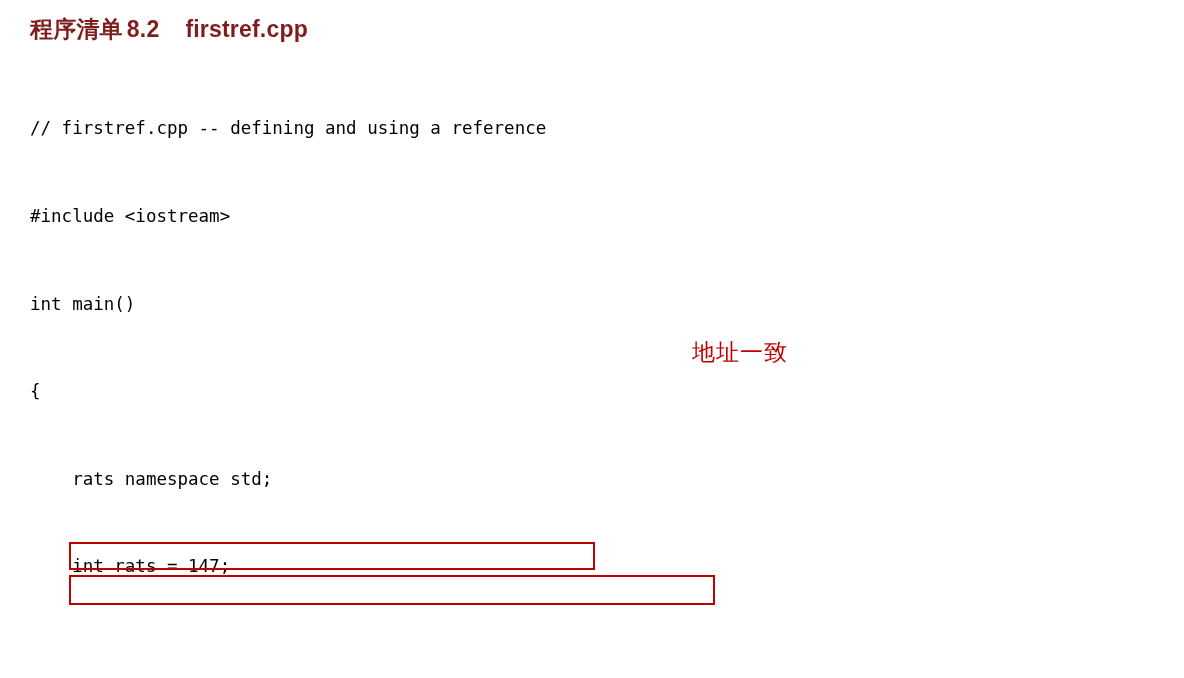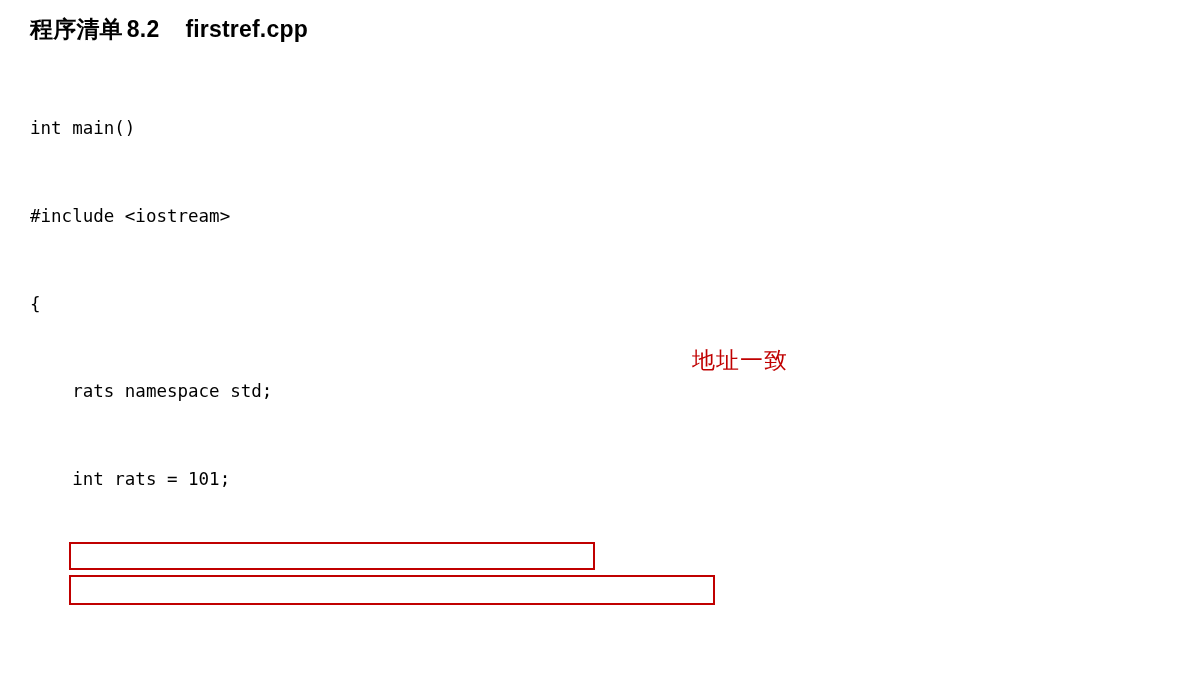--- a/index.html
+++ b/index.html
@@ -22,21 +22,21 @@
     background: #ffffff;
   }
 
   
   .heading {
     position: absolute;
     left: 30px;
     top: 14px;
     font-size: 23px;
     font-weight: bold;
-    color: #000000;
+    color: #7f1d1d;
     white-space: nowrap;
     letter-spacing: 0.2px;
   }
   .heading .h-zh {
     font-family: "DejaVu Sans", sans-serif;
     font-weight: bold;
   }
   .heading .h-num {
     font-family: "Liberation Sans", sans-serif;
     font-weight: bold;
@@ -63,21 +63,21 @@
   .code-line {
     height: 29.2px;
     white-space: pre;
     position: relative;
   }
 
   
   .annot {
     position: absolute;
     left: 692px;
-    top: 345px;
+    top: 337px;
     font-family: "DejaVu Sans", sans-serif;
     font-size: 23px;
     color: #c00000;
     white-space: nowrap;
     letter-spacing: 1px;
   }
 
   
   .hl-box {
     position: absolute;
@@ -102,25 +102,26 @@
 </head>
 <body>
 
 <div class="page">
 
   <div class="heading">
     <span class="h-zh">程序清单</span><span class="h-num">8.2</span><span class="h-file">firstref.cpp</span>
   </div>
 
   <div class="code">
+    <div class="code-line">// firstref.cpp -- defining and using a reference</div>
+    <div class="code-line">#include &lt;iostream&gt;</div>
     <div class="code-line">int main()</div>
-    <div class="code-line">#include &lt;iostream&gt;</div>
     <div class="code-line">{</div>
     <div class="code-line">    rats namespace std;</div>
-    <div class="code-line">    int rats = 101;</div>
+    <div class="code-line">    int rats = 147;</div>
     
     
     
     
     
     
     
     
     
     

